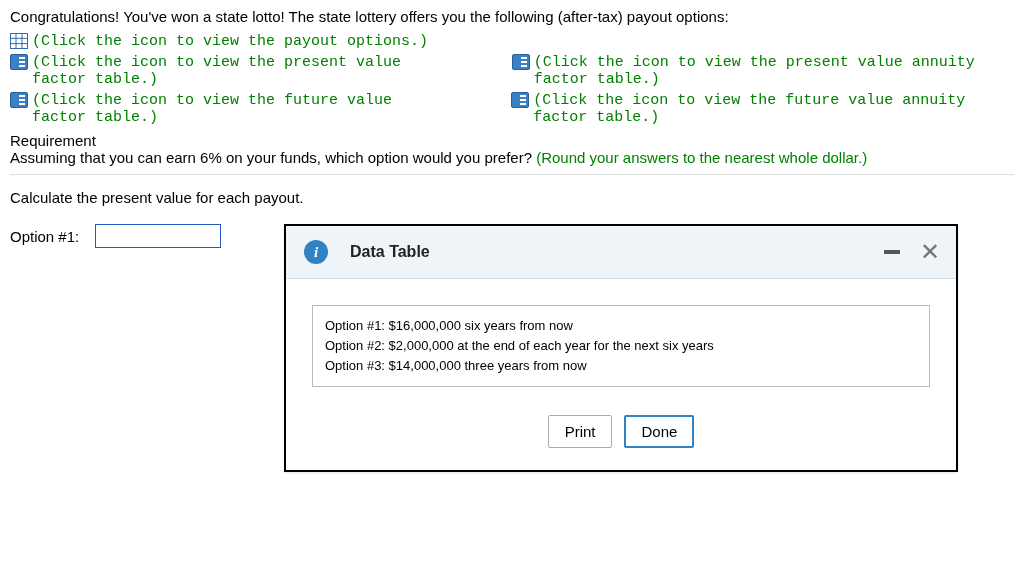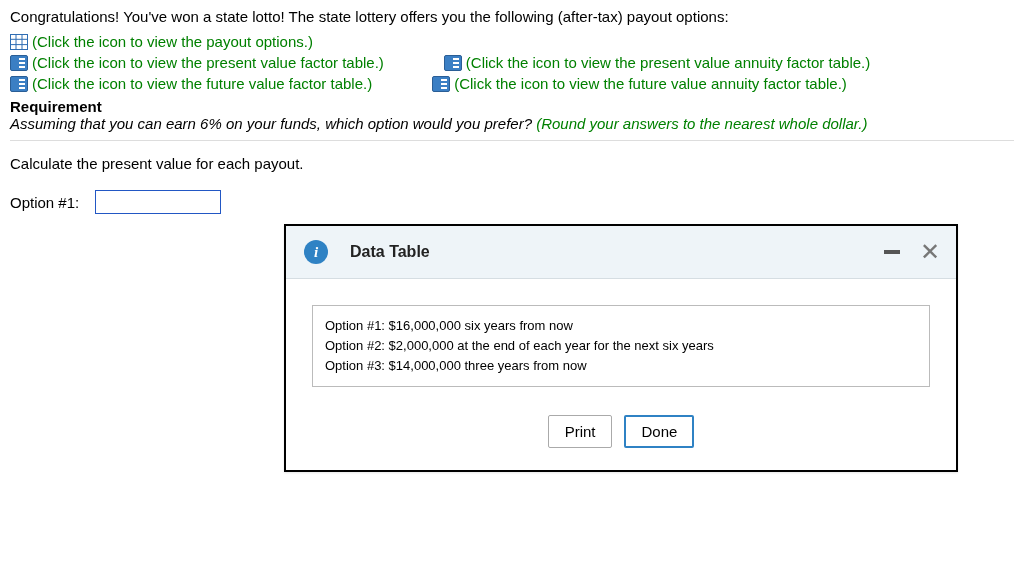--- a/index.html
+++ b/index.html
@@ -7,28 +7,28 @@
     font-size: 15px;
     color: #000;
     margin: 0;
     padding: 6px 10px;
     background: #fff;
     width: 1024px;
     box-sizing: border-box;
   }
   .intro { margin: 2px 0 8px 0; }
   .link-row { display: flex; gap: 60px; margin: 4px 0; align-items: center; }
-  .link { color: #008000; display: flex; align-items: center; gap: 4px; }
+  .link { color: #008000; display: flex; align-items: flex-start; gap: 4px; font-family: Liberation Mono, monospace; }
   .icon-box {
     width: 18px; height: 16px;
     display: inline-flex; align-items: center; justify-content: center;
     vertical-align: middle;
   }
-  .req-label { font-weight: bold; margin-top: 6px; }
-  .req-text { margin-bottom: 8px; font-style: italic; }
+  .req-label { font-weight: normal; margin-top: 6px; }
+  .req-text { margin-bottom: 8px; }
   .green { color: #008000; }
   hr.div { border: none; border-top: 1px solid #ddd; margin: 6px 0 14px 0; }
   .calc { margin-bottom: 18px; }
   .opt-row { display: flex; align-items: center; gap: 16px; }
   .opt-label { font-size: 15px; }
   .opt-input {
     width: 120px; height: 20px;
     border: 1px solid #2257c4;
     background: #fff;
   }

